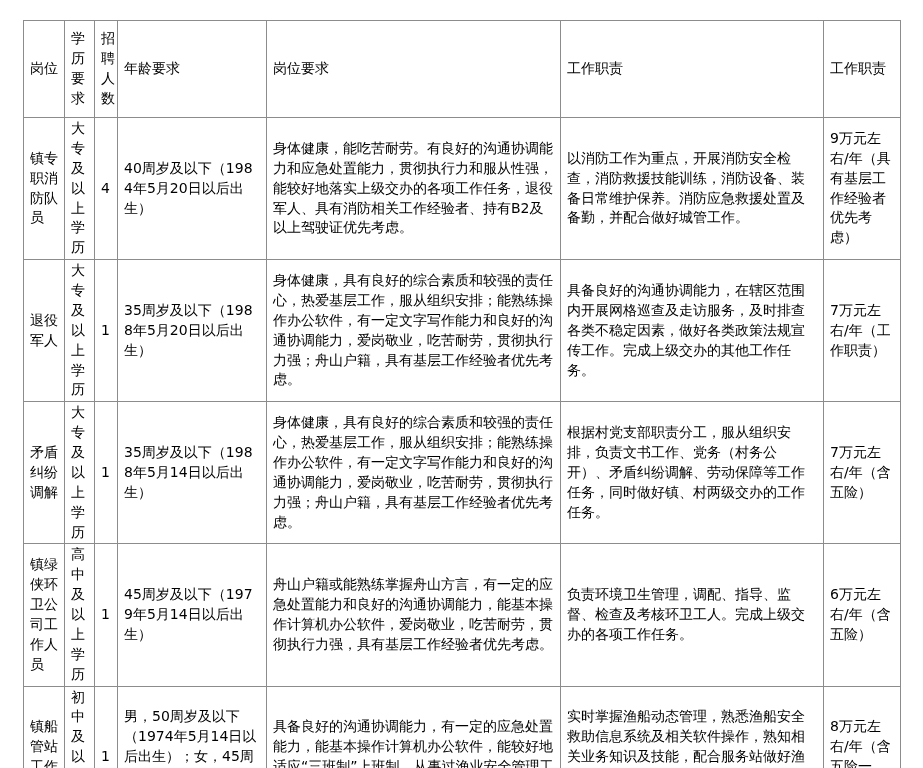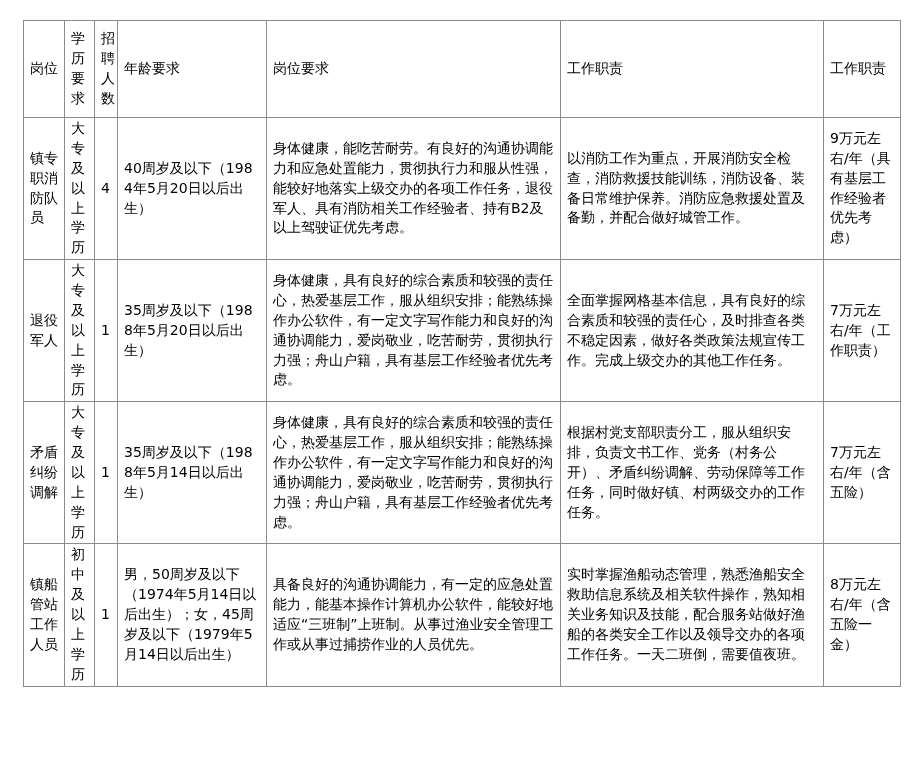--- a/index.html
+++ b/index.html
@@ -88,31 +88,40 @@
         <td>身体健康，能吃苦耐劳。有良好的沟通协调能力和应急处置能力，贯彻执行力和服从性强，能较好地落实上级交办的各项工作任务，退役军人、具有消防相关工作经验者、持有B2及以上驾驶证优先考虑。</td>
         <td>以消防工作为重点，开展消防安全检查，消防救援技能训练，消防设备、装备日常维护保养。消防应急救援处置及备勤，并配合做好城管工作。</td>
         <td>9万元左右/年（具有基层工作经验者优先考虑）</td>
       </tr>
       <tr class="r-1">
         <td>退役军人</td>
         <td>大专及以上学历</td>
         <td>1</td>
         <td>35周岁及以下（1988年5月20日以后出生）</td>
         <td>身体健康，具有良好的综合素质和较强的责任心，热爱基层工作，服从组织安排；能熟练操作办公软件，有一定文字写作能力和良好的沟通协调能力，爱岗敬业，吃苦耐劳，贯彻执行力强；舟山户籍，具有基层工作经验者优先考虑。</td>
-        <td>全面掌握网格基本信息，具有良好的综合素质和较强的责任心，及时排查各类不稳定因素，做好各类政策法规宣传工作。完成上级交办的其他工作任务。</td>
+        <td>具备良好的沟通协调能力，在辖区范围内开展网格巡查及走访服务，及时排查各类不稳定因素，做好各类政策法规宣传工作。完成上级交办的其他工作任务。</td>
         <td>7万元左右/年（工作职责）</td>
       </tr>
       <tr class="r-2">
         <td>矛盾纠纷调解</td>
         <td>大专及以上学历</td>
         <td>1</td>
         <td>35周岁及以下（1988年5月14日以后出生）</td>
         <td>身体健康，具有良好的综合素质和较强的责任心，热爱基层工作，服从组织安排；能熟练操作办公软件，有一定文字写作能力和良好的沟通协调能力，爱岗敬业，吃苦耐劳，贯彻执行力强；舟山户籍，具有基层工作经验者优先考虑。</td>
         <td>根据村党支部职责分工，服从组织安排，负责文书工作、党务（村务公开）、矛盾纠纷调解、劳动保障等工作任务，同时做好镇、村两级交办的工作任务。</td>
         <td>7万元左右/年（含五险）</td>
+      </tr>
+      <tr class="r-3">
+        <td>镇绿侠环卫公司工作人员</td>
+        <td>高中及以上学历</td>
+        <td>1</td>
+        <td>45周岁及以下（1979年5月14日以后出生）</td>
+        <td>舟山户籍或能熟练掌握舟山方言，有一定的应急处置能力和良好的沟通协调能力，能基本操作计算机办公软件，爱岗敬业，吃苦耐劳，贯彻执行力强，具有基层工作经验者优先考虑。</td>
+        <td>负责环境卫生管理，调配、指导、监督、检查及考核环卫工人。完成上级交办的各项工作任务。</td>
+        <td>6万元左右/年（含五险）</td>
       </tr>
       <tr class="r-4">
         <td>镇船管站工作人员</td>
         <td>初中及以上学历</td>
         <td>1</td>
         <td>男，50周岁及以下（1974年5月14日以后出生）；女，45周岁及以下（1979年5月14日以后出生）</td>
         <td>具备良好的沟通协调能力，有一定的应急处置能力，能基本操作计算机办公软件，能较好地适应“三班制”上班制。从事过渔业安全管理工作或从事过捕捞作业的人员优先。</td>
         <td>实时掌握渔船动态管理，熟悉渔船安全救助信息系统及相关软件操作，熟知相关业务知识及技能，配合服务站做好渔船的各类安全工作以及领导交办的各项工作任务。一天二班倒，需要值夜班。</td>
         <td>8万元左右/年（含五险一金）</td>
       </tr>

